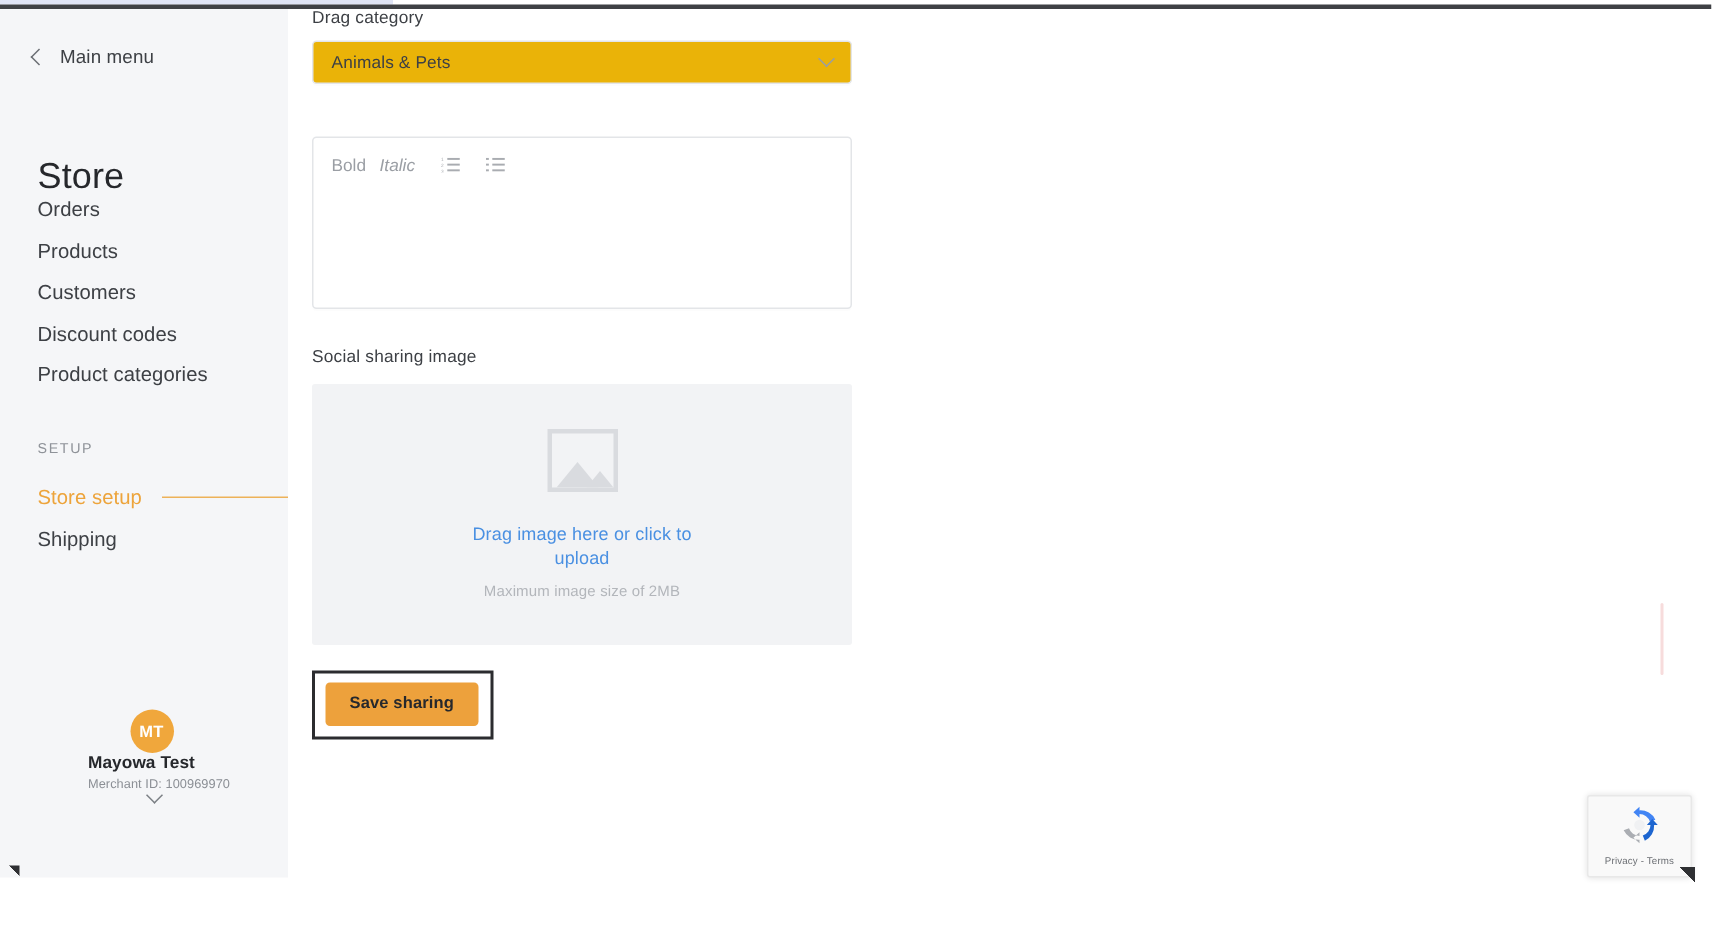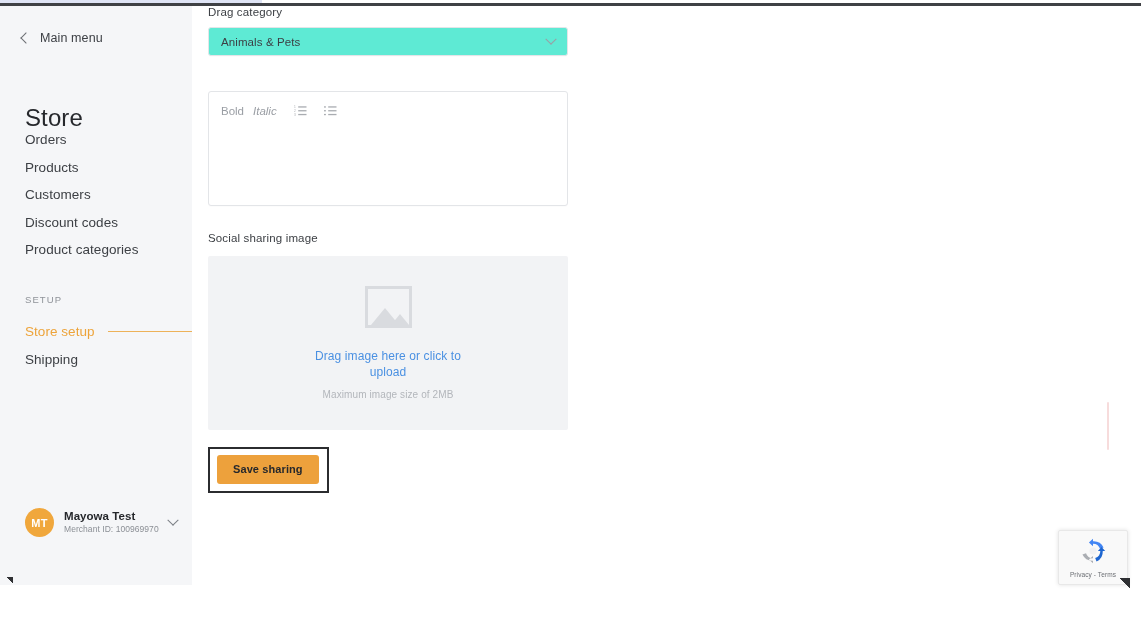--- a/index.html
+++ b/index.html
@@ -120,20 +120,21 @@
     background: #edb259;
   }
 
   .user-block {
     position: absolute;
     left: 25px; bottom: 48px;
     width: 152px;
     display: flex;
     align-items: center;
     cursor: pointer;
+    flex-direction: column;
   }
   .avatar {
     width: 29px; height: 29px;
     border-radius: 50%;
     background: #f0a73c;
     color: #ffffff;
     font-size: 11px;
     font-weight: 600;
     display: flex;
     align-items: center;
@@ -180,21 +181,21 @@
     color: #3d4045;
     letter-spacing: .15px;
     display: block;
   }
 
   .select-box {
     margin-top: 9px;
     height: 29px;
     border: 1px solid #e3e5e8;
     border-radius: 3px;
-    background: #5eead4;
+    background: #eab308;
     display: flex;
     align-items: center;
     padding: 0 12px;
     box-sizing: border-box;
     cursor: pointer;
     box-shadow: 0 1px 1px rgba(0,0,0,.015);
   }
   .select-value {
     flex: 1;
     font-size: 11.5px;

